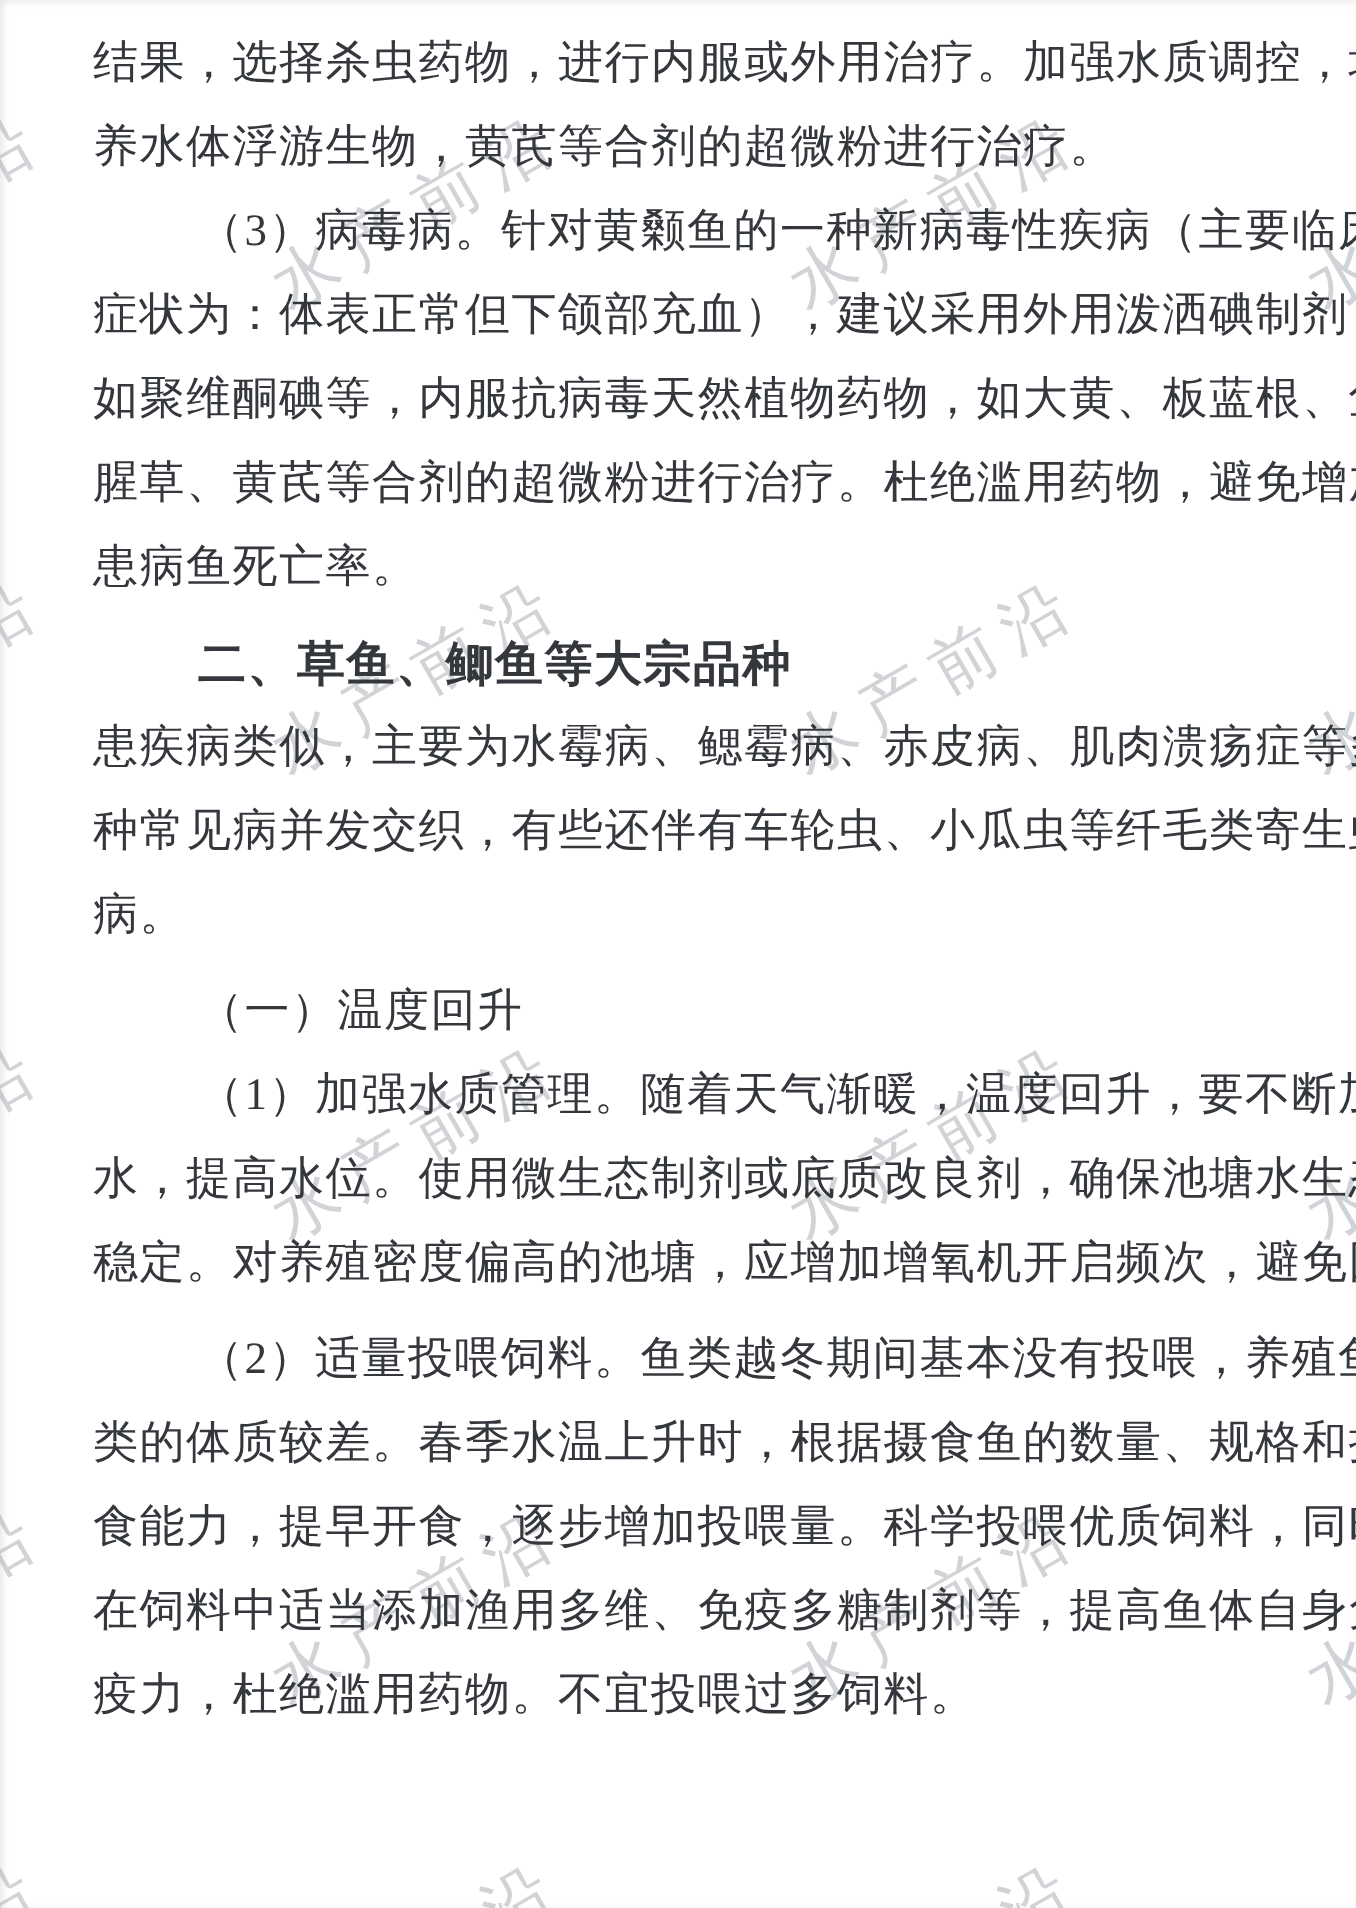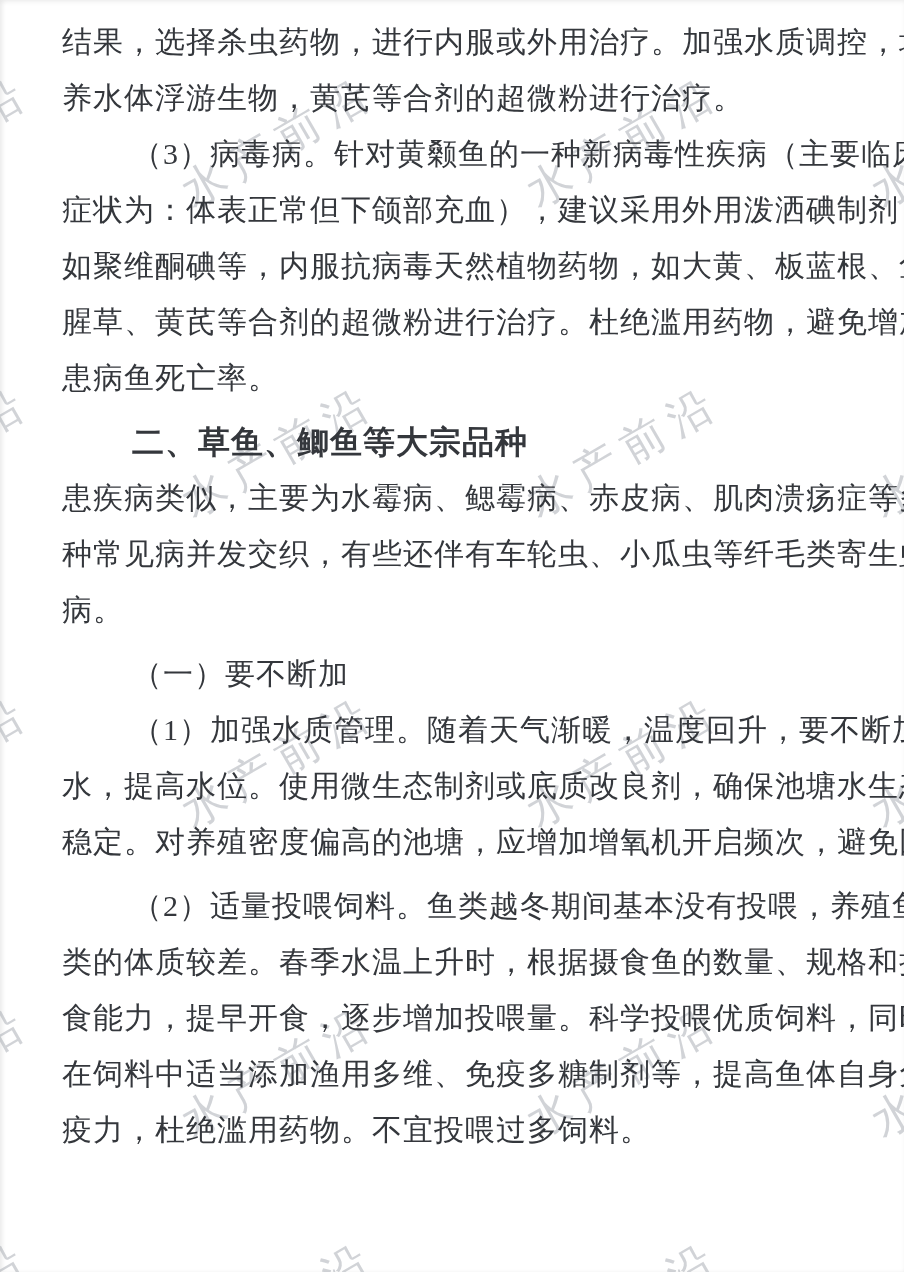--- a/index.html
+++ b/index.html
@@ -75,21 +75,21 @@
       <div class="line">养水体浮游生物，黄芪等合剂的超微粉进行治疗。</div>
       <div class="line indent">（3）病毒病。针对黄颡鱼的一种新病毒性疾病（主要临床</div>
       <div class="line">症状为：体表正常但下颌部充血），建议采用外用泼洒碘制剂，</div>
       <div class="line">如聚维酮碘等，内服抗病毒天然植物药物，如大黄、板蓝根、鱼</div>
       <div class="line">腥草、黄芪等合剂的超微粉进行治疗。杜绝滥用药物，避免增加</div>
       <div class="line">患病鱼死亡率。</div>
       <div class="line indent bold gap">二、草鱼、鲫鱼等大宗品种</div>
       <div class="line">患疾病类似，主要为水霉病、鳃霉病、赤皮病、肌肉溃疡症等多</div>
       <div class="line">种常见病并发交织，有些还伴有车轮虫、小瓜虫等纤毛类寄生虫</div>
       <div class="line">病。</div>
-      <div class="line indent gap">（一）要不断加</div>
+      <div class="line indent gap">（一）温度回升</div>
       <div class="line indent">（1）加强水质管理。随着天气渐暖，温度回升，要不断加</div>
       <div class="line">水，提高水位。使用微生态制剂或底质改良剂，确保池塘水生态</div>
       <div class="line">稳定。对养殖密度偏高的池塘，应增加增氧机开启频次，避免因</div>
       <div class="line indent gap">（2）适量投喂饲料。鱼类越冬期间基本没有投喂，养殖鱼</div>
       <div class="line">类的体质较差。春季水温上升时，根据摄食鱼的数量、规格和摄</div>
       <div class="line">食能力，提早开食，逐步增加投喂量。科学投喂优质饲料，同时</div>
       <div class="line">在饲料中适当添加渔用多维、免疫多糖制剂等，提高鱼体自身免</div>
       <div class="line">疫力，杜绝滥用药物。不宜投喂过多饲料。</div>
     </div>
 </div>

